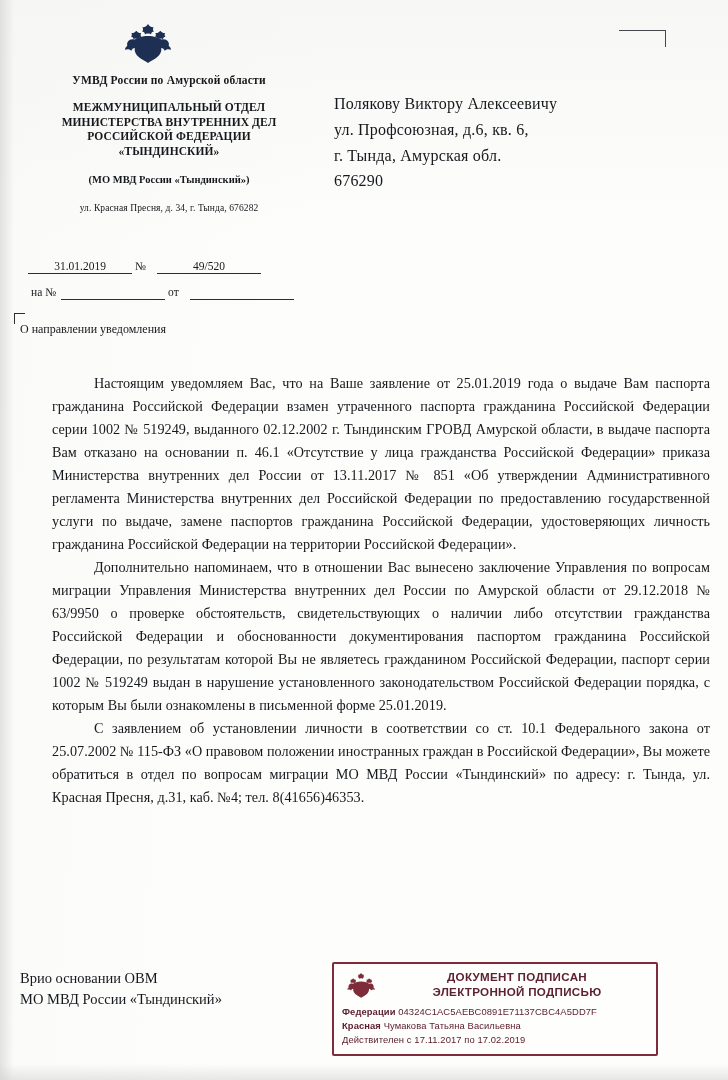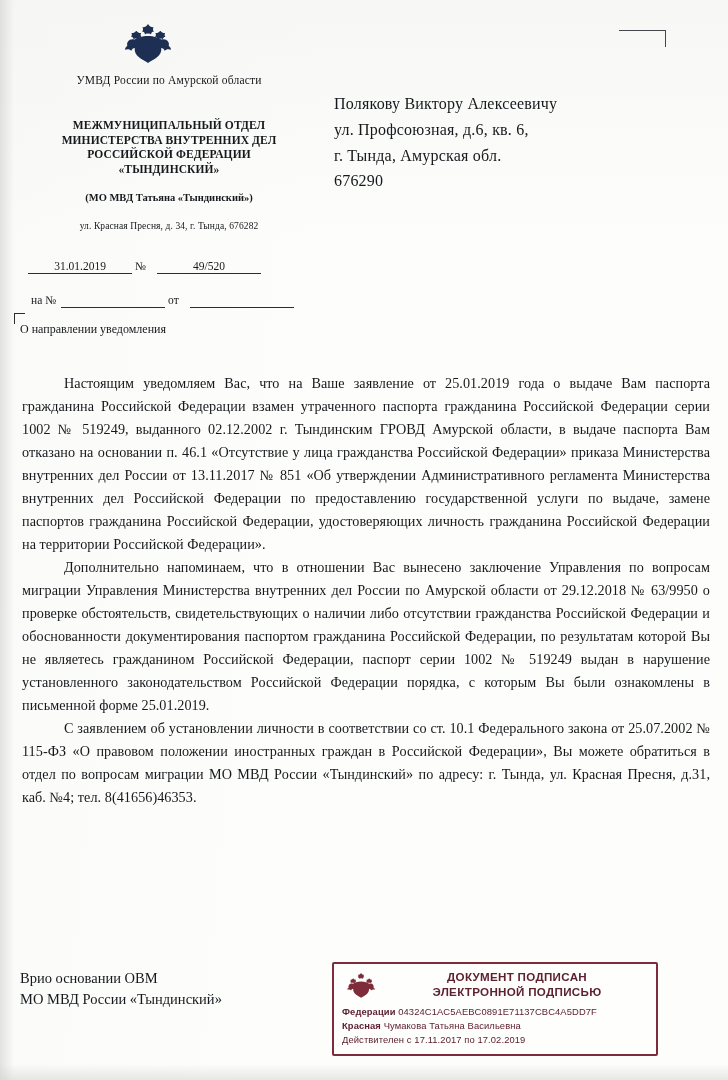--- a/index.html
+++ b/index.html
@@ -39,23 +39,23 @@
 
   .org-block {
     position: absolute;
     left: 30px;
     top: 74px;
     width: 278px;
     text-align: center;
   }
   .org-dept {
     font-size: 11.5px;
-    font-weight: normal;
+    font-weight: bold;
     letter-spacing: .2px;
-    margin-bottom: 32px;
+    margin-bottom: 14px;
   }
   .org-main {
     font-size: 11.5px;
     font-weight: bold;
     line-height: 1.28;
     letter-spacing: .1px;
   }
   .org-short {
     font-size: 10.5px;
     font-weight: bold;
@@ -73,21 +73,21 @@
     left: 28px;
     top: 252px;
     width: 300px;
     font-size: 11.5px;
   }
   .reqs-row {
     display: flex;
     align-items: flex-end;
     height: 20px;
   }
-  .reqs-row + .reqs-row { margin-top: 14px; }
+  .reqs-row + .reqs-row { margin-top: 6px; }
   .fld {
     position: relative;
     text-align: center;
   }
   .fld::after {
     content: "";
     position: absolute;
     left: 0; right: 0; bottom: -2px;
     border-bottom: 1px solid #2a2d31;
   }
@@ -137,21 +137,21 @@
     left: 22px;
     top: 372px;
     width: 688px;
     font-size: 14.2px;
     line-height: 1.62;
     text-align: justify;
     text-justify: inter-word;
     letter-spacing: .05px;
   }
   .body-text p { margin: 0; }
-  .body-text p.indent { text-indent: 42px; }
+  .body-text p.indent { text-indent: 42px; margin-left: 30px; }
 
   
   .sign {
     position: absolute;
     left: 20px;
     top: 968px;
     font-size: 14.5px;
     line-height: 1.45;
   }
 
@@ -230,21 +230,21 @@
     </div>
 
     <div class="org-block">
       <div class="org-dept">УМВД России по Амурской области</div>
       <div class="org-main">
         <div>МЕЖМУНИЦИПАЛЬНЫЙ ОТДЕЛ</div>
         <div>МИНИСТЕРСТВА ВНУТРЕННИХ ДЕЛ</div>
         <div>РОССИЙСКОЙ ФЕДЕРАЦИИ</div>
         <div>«ТЫНДИНСКИЙ»</div>
       </div>
-      <div class="org-short">(МО МВД Татьяна «Тындинский»)</div>
+      <div class="org-short">(МО МВД России «Тындинский»)</div>
       <div class="org-addr">ул. Красная Пресня, д. 34, г. Тында, 676282</div>
     </div>
 
     <div class="reqs">
       <div class="reqs-row">
         <span class="fld fld-date">31.01.2019</span>
         <span class="lbl">№</span>
         <span class="fld fld-num">49/520</span>
       </div>
       <div class="reqs-row">

